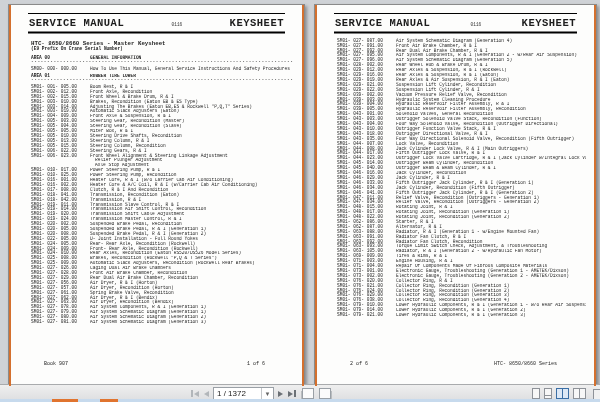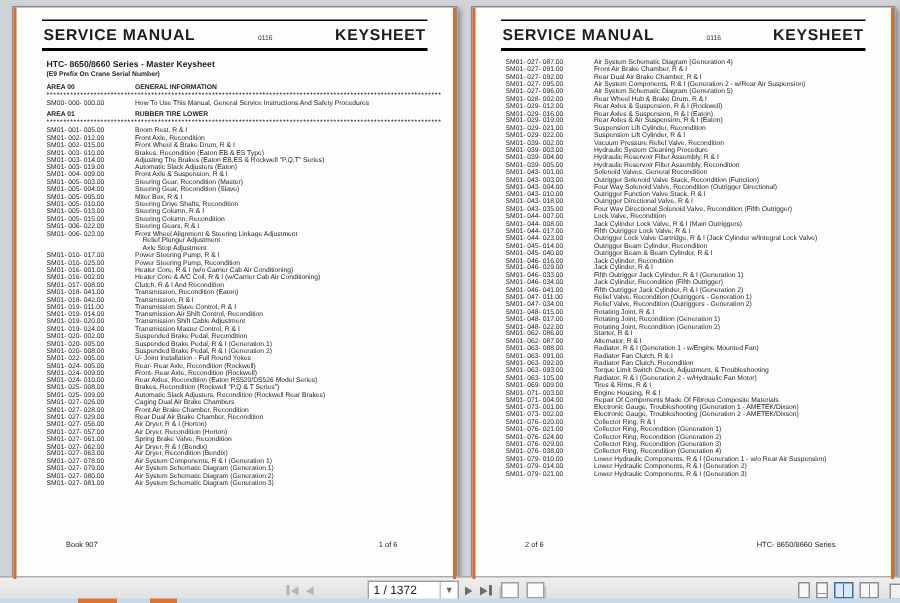--- a/index.html
+++ b/index.html
@@ -4,21 +4,21 @@
 <style>
   html,body{margin:0;padding:0;}
   body{
     width:600px;height:402px;overflow:hidden;position:relative;
     background:#d2d4d8;font-family:"Liberation Sans",sans-serif;
     -webkit-font-smoothing:antialiased;
   }
   .canvas{position:absolute;left:0;top:0;right:0;bottom:17px;background:#cfd2d6;}
   .page{
     position:absolute;top:4px;height:381px;background:#fdfdfc;
-    border:1px solid #8a8a8a;box-shadow:2px 2px 3px rgba(60,60,60,.45);
+    border:1px solid #8a8a8a;box-shadow:2px 2px 3px rgba(60,60,60,.45);font-family:Liberation Mono, monospace;
   }
   #left-page{left:8px;width:295px;}
   #right-page{left:314px;width:281px;}
   .edge{position:absolute;top:0;bottom:0;width:2px;background:#d4702e;z-index:3;}
   .edge.l{left:0}.edge.r{right:0}
   .inner{position:absolute;left:0;top:0;width:200%;height:200%;
     transform:scale(.5);transform-origin:0 0;color:#1d1d1d;}
   .phead{
     margin:16px 38px 0 38px;border-top:2px solid #000;border-bottom:4px solid #000;
     display:flex;align-items:baseline;justify-content:space-between;padding:7px 2px 5px 2px;
@@ -39,21 +39,21 @@
   .toolbar{position:absolute;left:0;right:0;bottom:0;height:17px;
     background:linear-gradient(#efefef,#dcdddf);border-top:1px solid #a9abad;}
   .nav{position:absolute;left:190px;top:2px;display:flex;align-items:center;gap:3px;height:13px;}
   .tb-btn{height:13px;display:flex;align-items:center;gap:1px;padding:0 1px;}
   .tb-btn.dis{color:#b2b6ba;} .tb-btn.en{color:#6b7075;}
   .tri{width:0;height:0;border-top:3.5px solid transparent;border-bottom:3.5px solid transparent;}
   .tri.tl{border-right:5px solid currentColor;}
   .tri.tr{border-left:5px solid currentColor;}
   .vbar{width:2px;height:7px;background:currentColor;}
   .page-combo{display:flex;align-items:center;height:12px;background:#fff;
-    border:1px solid #9aa0a6;font-size:8px;padding:0 0 0 3px;width:56px;justify-content:space-between;color:#222;margin-left:32px;}
+    border:1px solid #9aa0a6;font-size:8px;padding:0 0 0 3px;width:56px;justify-content:space-between;color:#222;}
   .combo-arrow{width:11px;height:100%;border-left:1px solid #c3c6c9;display:flex;align-items:center;justify-content:center;font-size:6px;color:#666;}
   .hist{width:10px;height:9px;border:1px solid #9aa0a6;background:#fbfbfb;margin-left:2px;}
   .hist.b1{box-shadow:-2px 2px 0 -1px #b9bcbf;}
   .hist.b2{box-shadow:2px 2px 0 -1px #b9bcbf;}
   .views{position:absolute;right:14px;top:2px;display:flex;gap:4px;align-items:center;height:13px;}
   .vicon{width:8px;height:11px;border:1px solid #8e9298;background:#f7f7f7;box-sizing:border-box;}
   .vicon.two{width:13px;background:linear-gradient(to right,#f7f7f7 46%,#8e9298 46%,#8e9298 54%,#f7f7f7 54%);}
   .vicon.active{border-color:#3a6ea5;background:linear-gradient(to right,#dce8f6 46%,#3a6ea5 46%,#3a6ea5 54%,#dce8f6 54%);}
   .vicon.scrolled{background:linear-gradient(#f7f7f7 70%,#8e9298 70%,#8e9298 80%,#f7f7f7 80%);}
   .cutoff{position:absolute;right:-3px;top:4px;width:8px;height:9px;border:1px solid #8e9298;background:#f1f1f1;}

